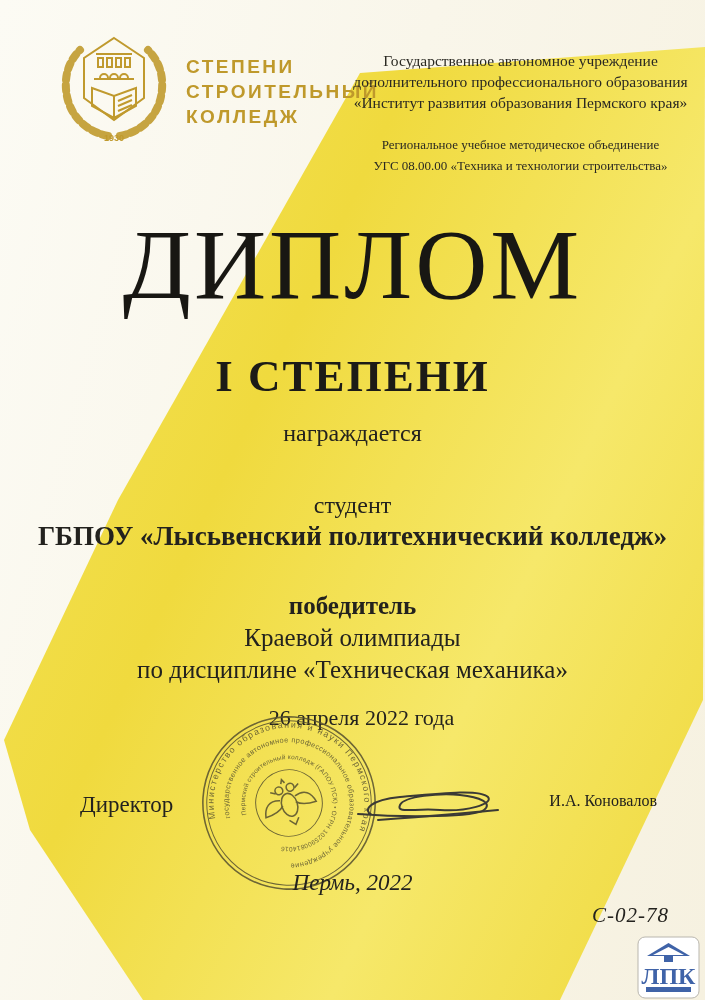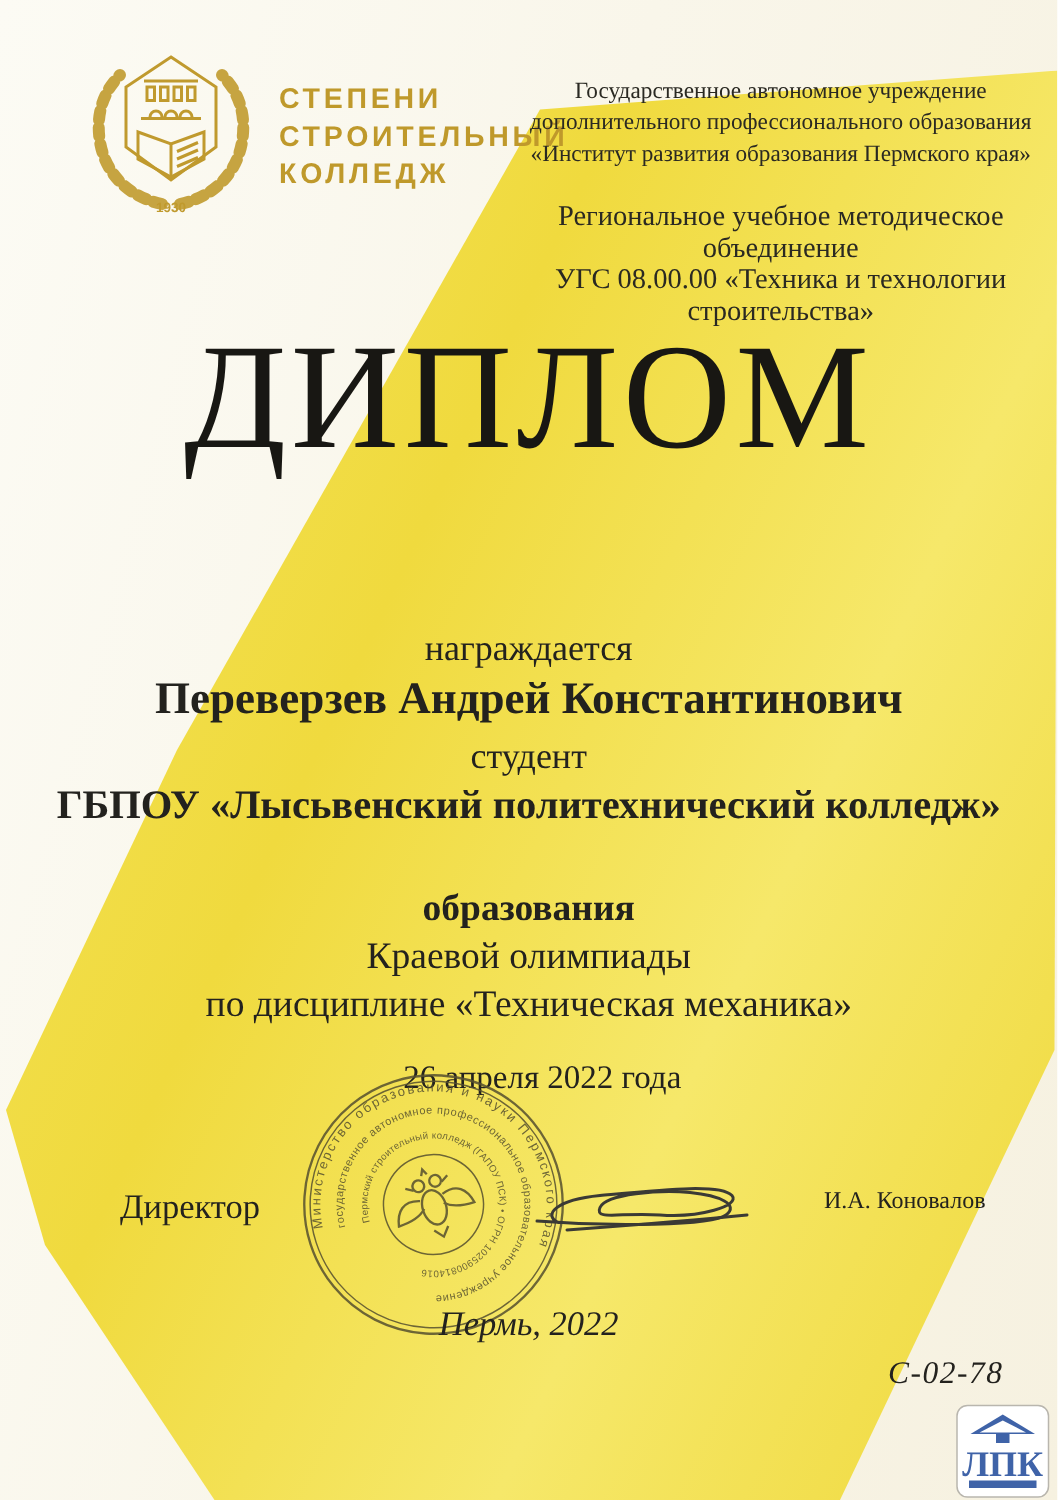--- a/index.html
+++ b/index.html
@@ -21,21 +21,21 @@
   
   .emblem{left:50px;top:32px;width:128px;height:114px;}
   .college-name{
     left:186px;top:54px;
     font-family:"Liberation Sans", sans-serif;
     font-weight:bold;font-size:19px;line-height:25px;
     letter-spacing:2.5px;color:#bf992b;
   }
   
   .org-block{left:336px;width:369px;top:50px;font-size:15.5px;line-height:21px;text-align:center;color:#2a2922;}
-  .assoc-block{left:336px;width:369px;top:134px;font-size:19px;line-height:21px;text-align:center;color:#2a2922;}
+  .assoc-block{left:336px;width:369px;top:134px;font-size:13px;line-height:21px;text-align:center;color:#2a2922;}
   .title{
     top:212px;font-size:100px;line-height:1.05;
     font-weight:normal;letter-spacing:3px;color:#181713;
   }
   .degree{top:350px;font-size:45px;font-weight:bold;letter-spacing:2px;color:#1c1b17;}
   .awarded-label{top:420px;font-size:24px;}
   .recipient{top:449px;font-size:30px;font-weight:bold;}
   .role{top:492px;font-size:24px;}
   .institution{top:521px;font-size:27px;font-weight:bold;}
   .result{top:592px;font-size:25px;font-weight:bold;}
@@ -90,26 +90,26 @@
     <div>Государственное автономное учреждение</div>
     <div>дополнительного профессионального образования</div>
     <div>«Институт развития образования Пермского края»</div>
   </div>
   <div class="abs assoc-block">
     <div>Региональное учебное методическое объединение</div>
     <div>УГС 08.00.00 «Техника и технологии строительства»</div>
   </div>
 
   <div class="abs ctr title">ДИПЛОМ</div>
+  <div class="abs ctr degree">I СТЕПЕНИ</div>
 
   <div class="abs ctr awarded-label">награждается</div>
-  <div class="abs ctr recipient">Переверзев Андрей Константинович</div>
   <div class="abs ctr role">студент</div>
   <div class="abs ctr institution">ГБПОУ «Лысьвенский политехнический колледж»</div>
-  <div class="abs ctr result">образования</div>
+  <div class="abs ctr result">победитель</div>
   <div class="abs ctr event1">Краевой олимпиады</div>
   <div class="abs ctr event2">по дисциплине «Техническая механика»</div>
   <div class="abs ctr date-line">26 апреля 2022 года</div>
 
   <svg class="abs stamp-wrap" viewBox="0 0 190 190">
     <defs>
       <path id="ring1p" d="M 18,95 A 77,77 0 1 1 172,95 A 77,77 0 1 1 18,95"></path>
       <path id="ring2p" d="M 33,95 A 62,62 0 1 1 157,95 A 62,62 0 1 1 33,95"></path>
       <path id="ring3p" d="M 50,95 A 45,45 0 1 1 140,95 A 45,45 0 1 1 50,95"></path>
     </defs>

